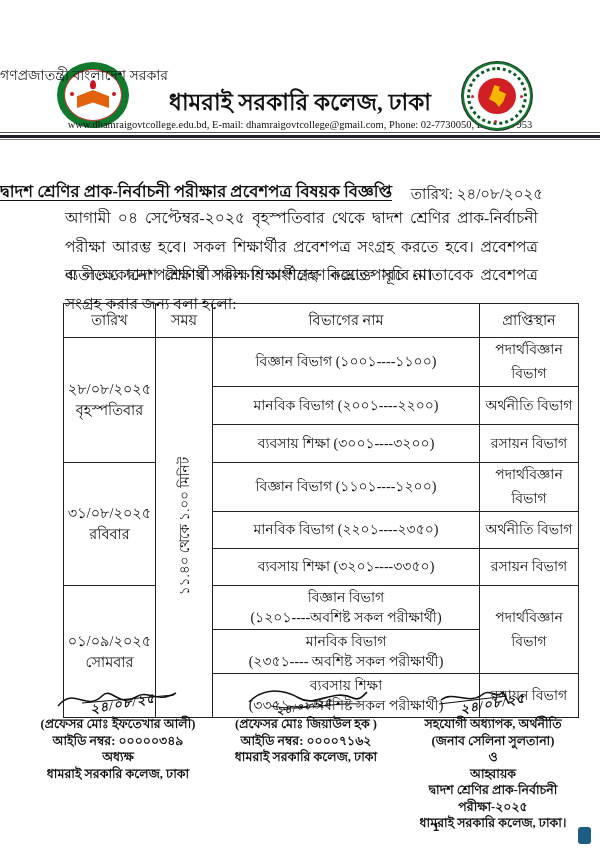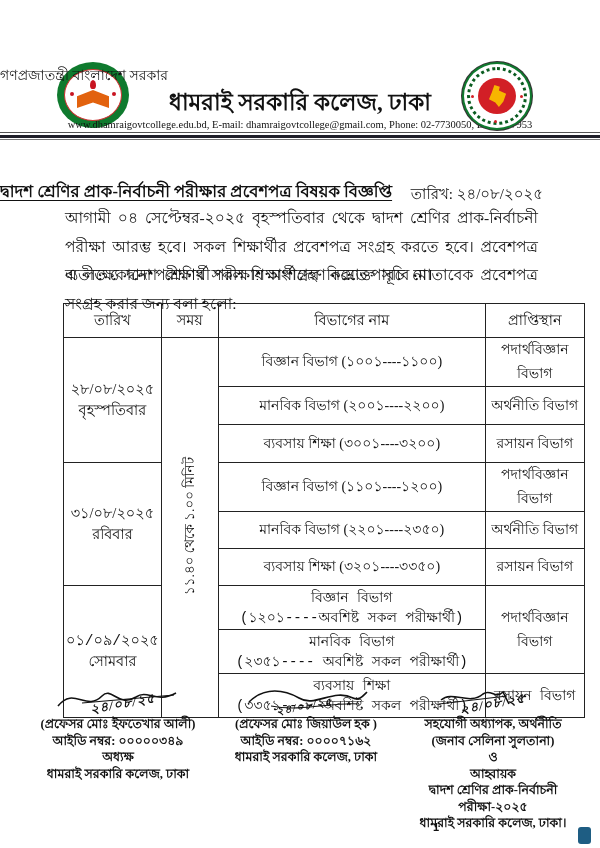--- a/index.html
+++ b/index.html
@@ -40,21 +40,21 @@
   .para{left:65px;width:473px;font-size:15.5px;line-height:28.5px;text-align:justify;}
   .para1{top:204px;}
   .para2{top:261px;}
 
   
   table.sched{position:absolute;top:303px;left:63px;border-collapse:collapse;table-layout:fixed;
     font-size:14px;}
   table.sched th,table.sched td{border:1px solid #222;text-align:center;vertical-align:middle;
     padding:0 2px;font-weight:normal;}
   table.sched th{height:33px;font-size:14.5px;}
-  tr.g1 td{height:37px;} tr.g2 td{height:36px;} tr.g3 td{height:43px;font-family:Liberation Mono, monospace;}
+  tr.g1 td{height:37px;} tr.g2 td{height:36px;} tr.g3 td{height:43px;}
   td.datecell{font-size:14.5px;line-height:21px;}
   .vert{writing-mode:vertical-rl;transform:rotate(180deg);white-space:nowrap;font-size:13.5px;display:inline-block;}
   .two-line div{line-height:20px;}
 
   
   .sigs{top:684px;left:18px;width:574px;display:flex;}
   .sig-col{text-align:center;font-size:12.5px;font-weight:bold;line-height:16.5px;position:relative;}
   .sig-left{width:200px;} .sig-mid{width:176px;} .sig-right{width:198px;}
   .scrawl{height:32px;position:relative;}
   .scrawl svg{position:absolute;left:50%;transform:translateX(-50%);}

